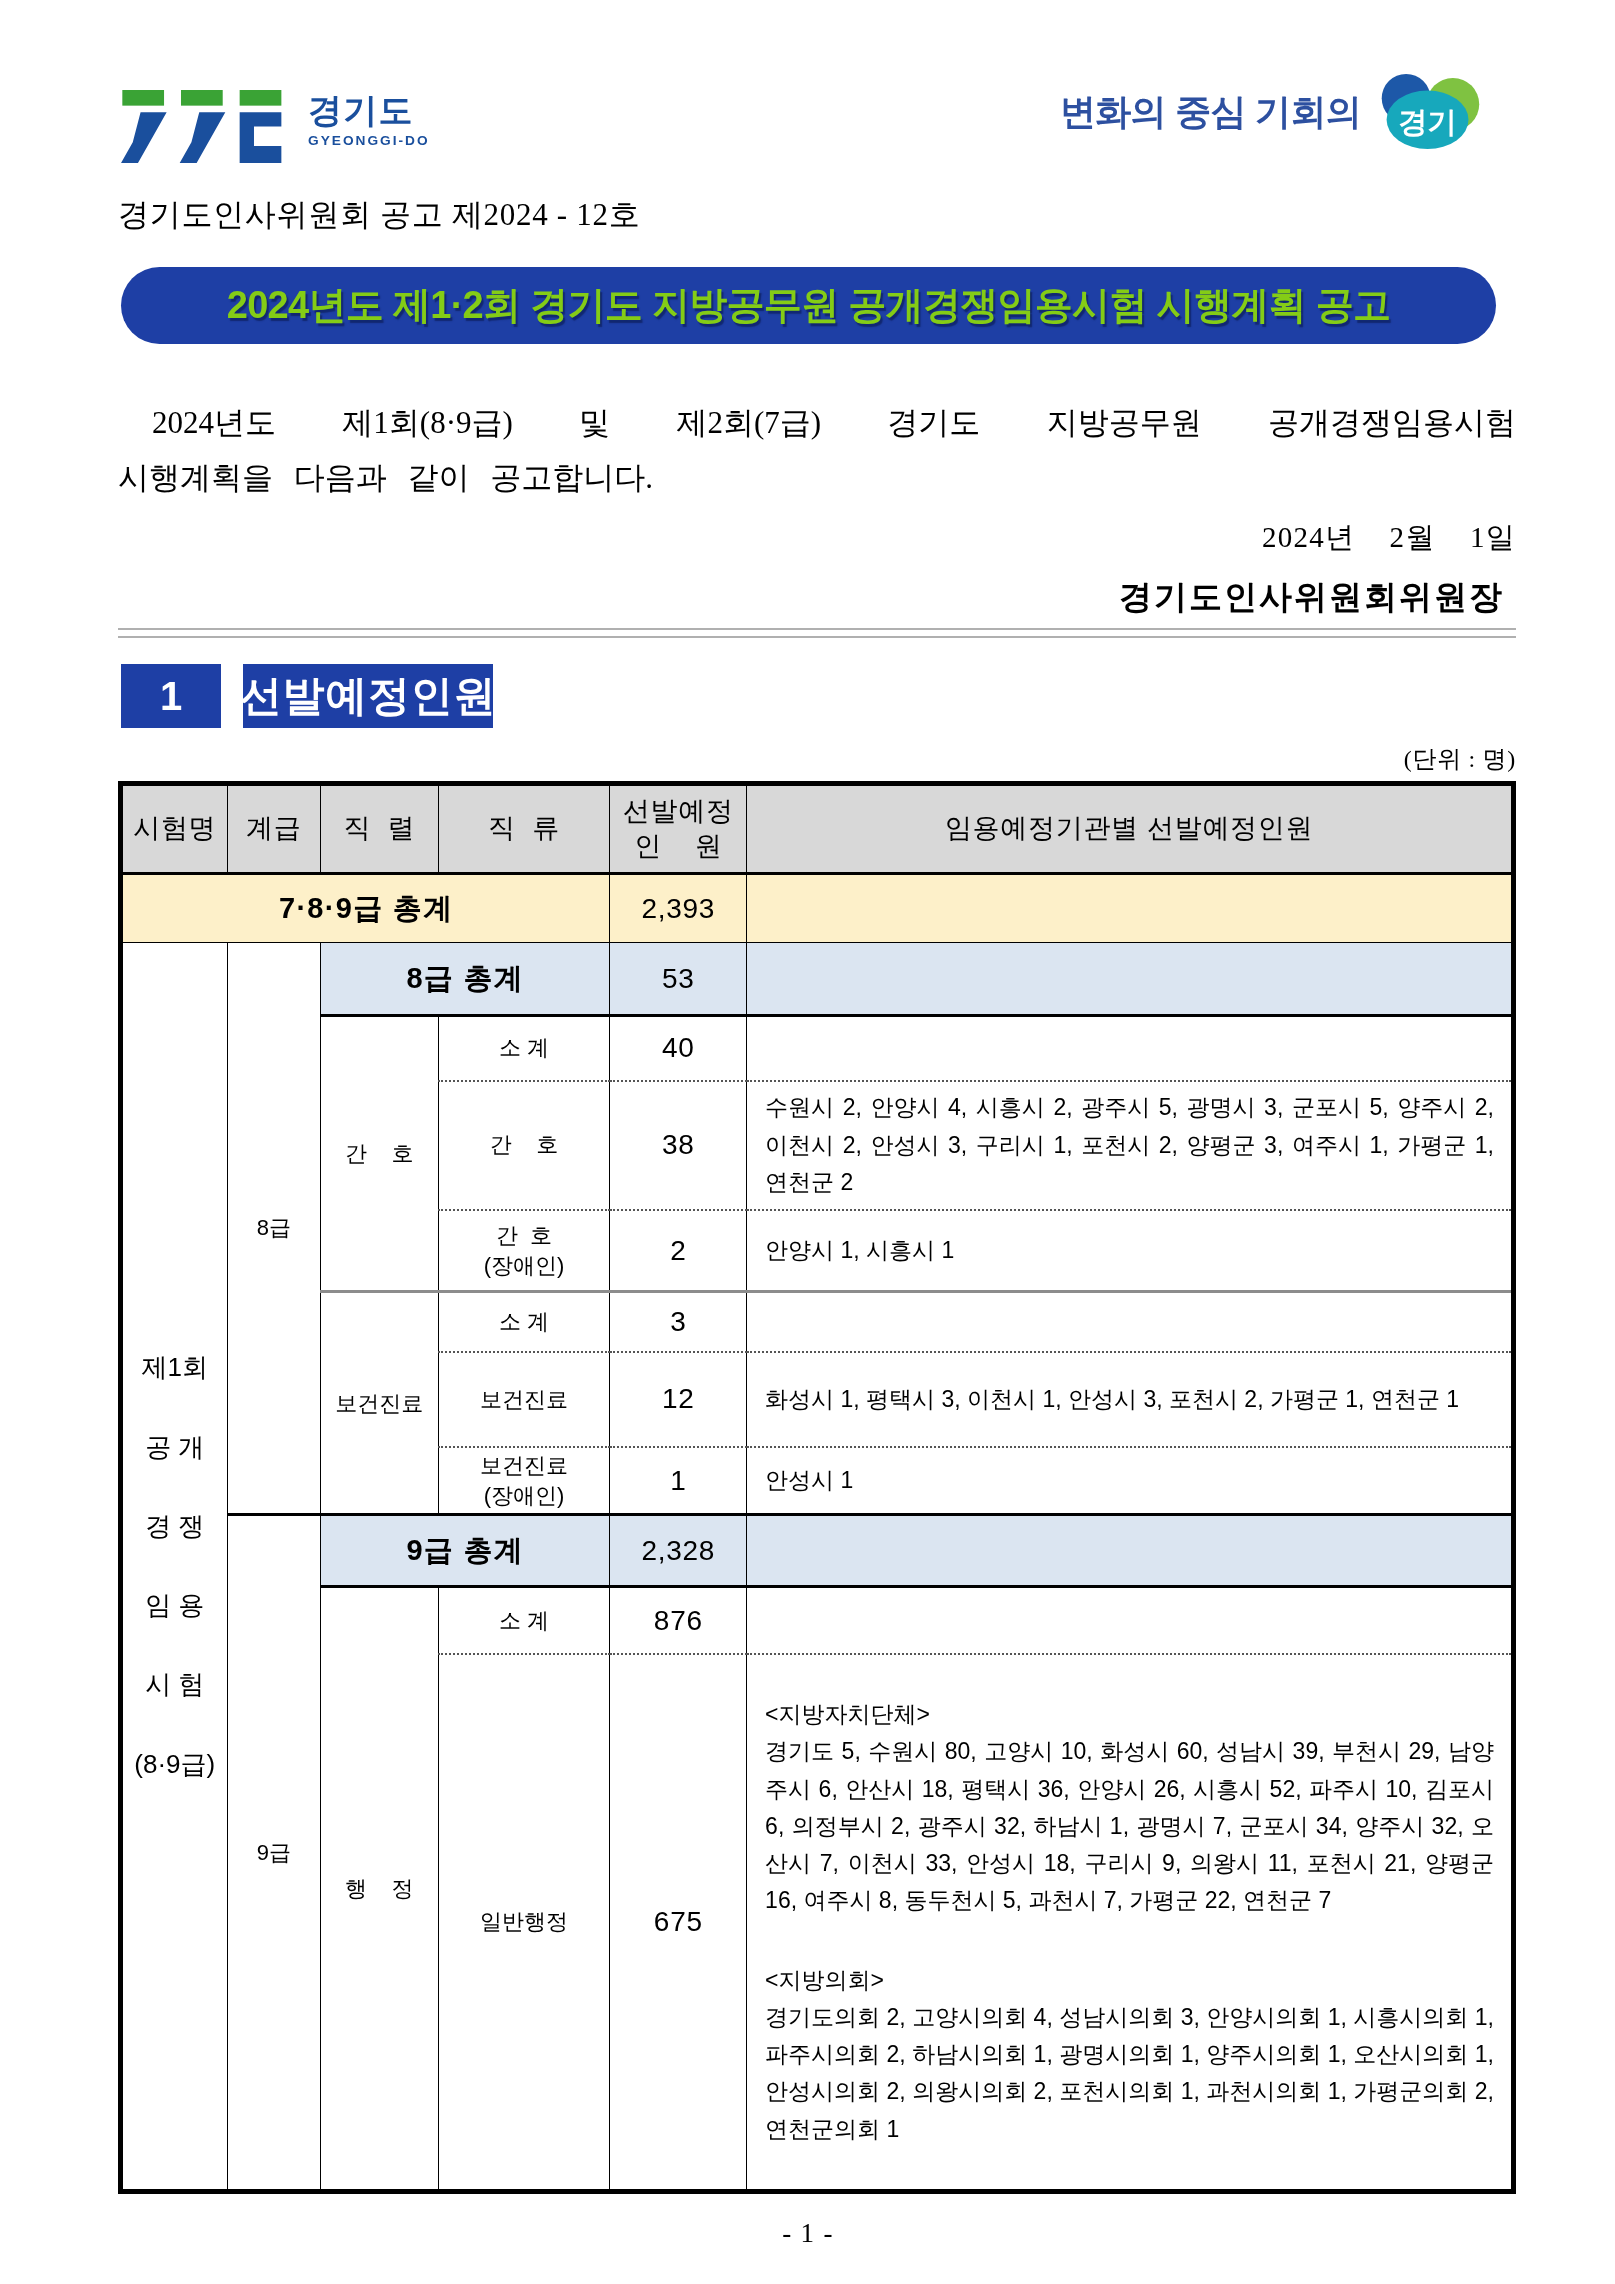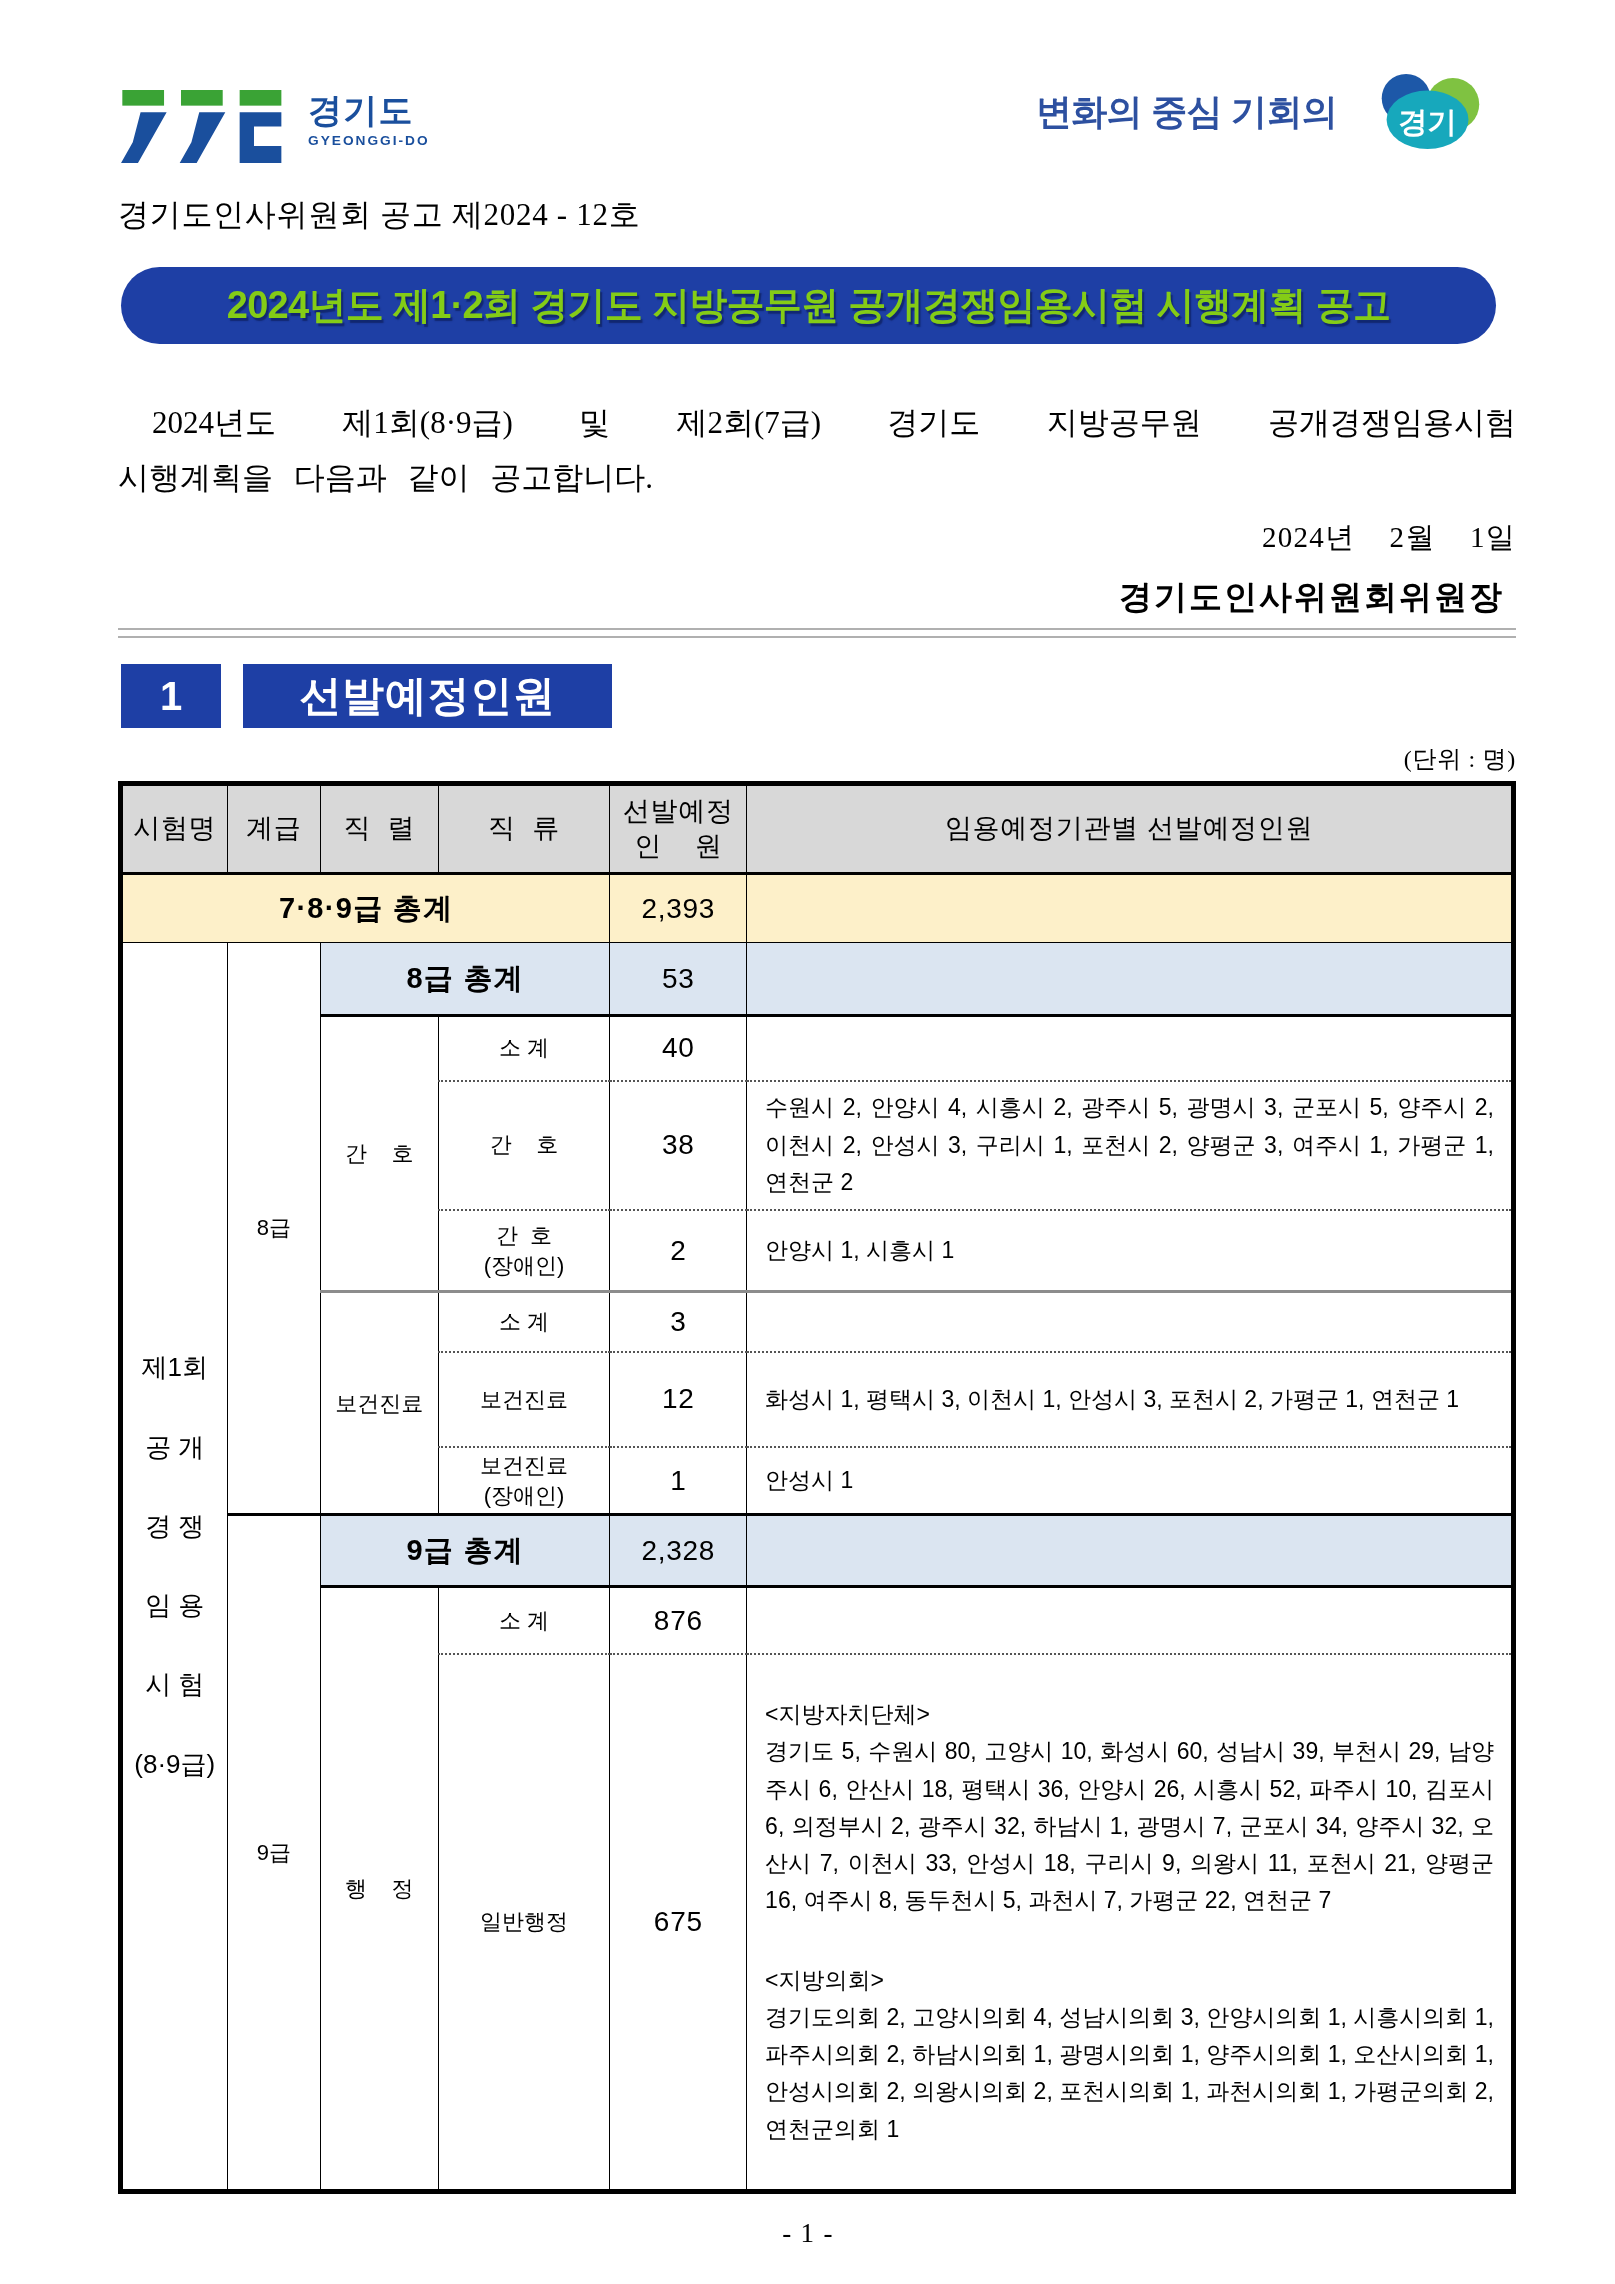--- a/index.html
+++ b/index.html
@@ -5,40 +5,40 @@
   html,body{margin:0;padding:0;background:#888;}
   .page{
     position:relative; width:1616px; height:2284px; background:#fff;
     font-family:"Liberation Serif", serif; color:#000; overflow:hidden;
   }
   
   .logo{position:absolute; left:121px; top:90px; display:flex; align-items:flex-start; gap:24px;}
   .logo-text{display:flex; flex-direction:column; justify-content:center; margin-top:2.6px;}
   .logo-name{font-family:"Liberation Sans",sans-serif; font-weight:bold; font-size:34px; color:#1a4f9d; letter-spacing:1.3px; line-height:1.05;}
   .logo-roman{font-family:"Liberation Sans",sans-serif; font-weight:bold; font-size:13.7px; color:#1a4f9d; letter-spacing:2px; margin-top:5.2px;}
-  .slogan{position:absolute; right:126px; top:73px; display:flex; align-items:center; gap:32px;}
+  .slogan{position:absolute; right:126px; top:73px; display:flex; align-items:center; gap:8px;}
   .slogan-text{font-family:"Liberation Sans",sans-serif; font-weight:bold; font-size:36px; color:#2d50a0; letter-spacing:-0.7px; white-space:pre;}
   
   .docno{position:absolute; left:118px; top:194px; font-size:31px; letter-spacing:0.7px; white-space:pre;}
   .banner{position:absolute; left:121px; top:267px; width:1375px; height:77px; border-radius:42px;
           background:#1e3fa5; display:flex; align-items:center; justify-content:center;}
   .banner-text{font-family:"Liberation Sans",sans-serif; font-weight:bold; font-size:38px; color:#84cc16;
                letter-spacing:-0.7px; white-space:nowrap; text-shadow:2px 2.6px 1.3px rgba(8,20,70,.55);}
   .body-para{position:absolute; left:118px; top:396px; width:1398px; font-size:31px; line-height:1.76;}
   .body-line1{text-align:justify; text-align-last:justify; text-indent:34px; word-spacing:3.9px;}
   .body-line2{word-spacing:13px;}
   .date-line{position:absolute; right:100px; top:518px; font-size:29px; white-space:pre; letter-spacing:1.3px;}
   .signer{position:absolute; right:112px; top:575px; font-size:33px; font-weight:bold; letter-spacing:2px;}
   .rule{position:absolute; left:118px; top:628px; width:1398px; height:5.9px;
         border-top:2.6px solid #b0b0b0; border-bottom:2.6px solid #b0b0b0;}
   
   .section{position:absolute; left:121px; top:664px; display:flex; gap:22px; font-family:"Liberation Sans",sans-serif;}
   .sec-no{width:100px; height:64px; background:#1e3fa5; color:#fff; font-weight:bold; font-size:40px;
           display:flex; align-items:center; justify-content:center;}
-  .sec-title{width:369px; height:64px; background:#1e3fa5; color:#fff; font-weight:bold; font-size:42px;
+  .sec-title{width:250px; height:64px; background:#1e3fa5; color:#fff; font-weight:bold; font-size:42px;
              letter-spacing:0.7px; display:flex; align-items:center; justify-content:center; white-space:nowrap;}
   .unit-note{position:absolute; right:100px; top:743px; font-size:24px; letter-spacing:0.7px;}
   
   .table-wrap{position:absolute; left:118px; top:781px;}
   table{border-collapse:collapse; table-layout:fixed; width:1398px;
         font-family:"Liberation Sans",sans-serif; border:5.9px solid #000;}
   td,th{border:1.3px solid #000; vertical-align:middle; padding:0; overflow:hidden;}
   th{background:#d8d8d8; font-weight:normal; font-size:27px; line-height:1.3;
      text-align:center; white-space:pre-wrap; border-bottom:3.3px solid #000; letter-spacing:0.7px;}
   .c{text-align:center;}

